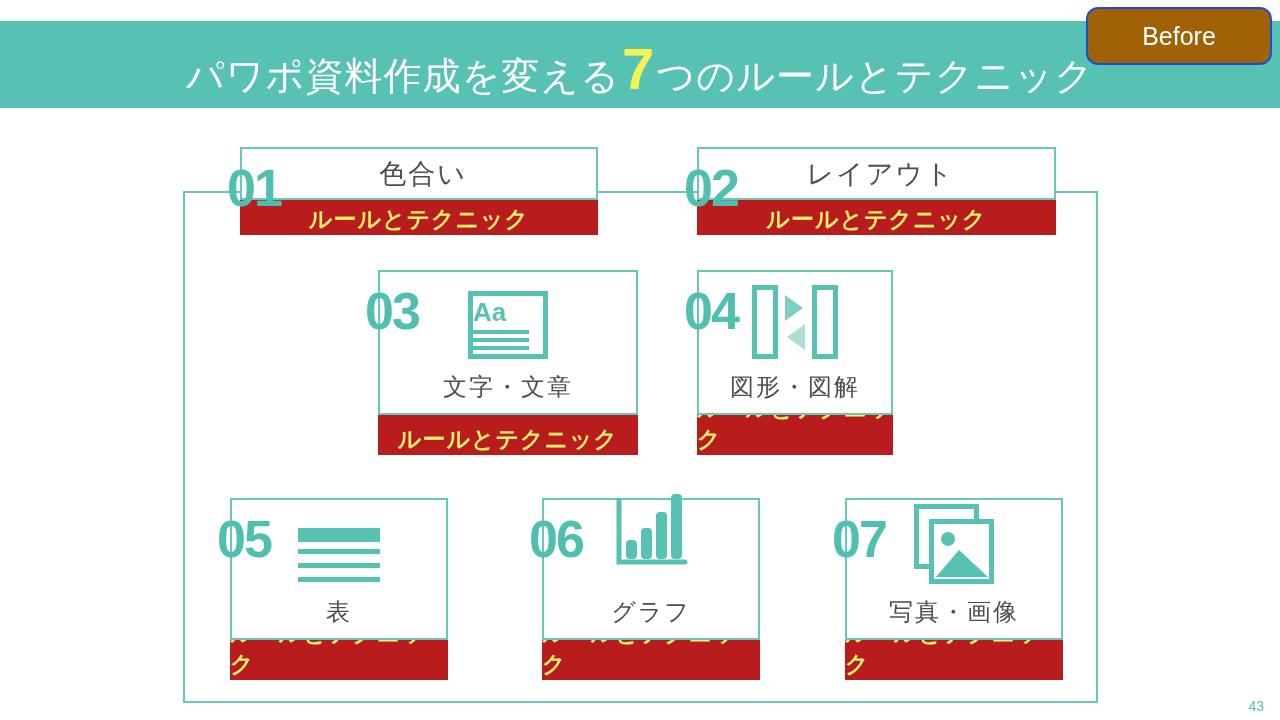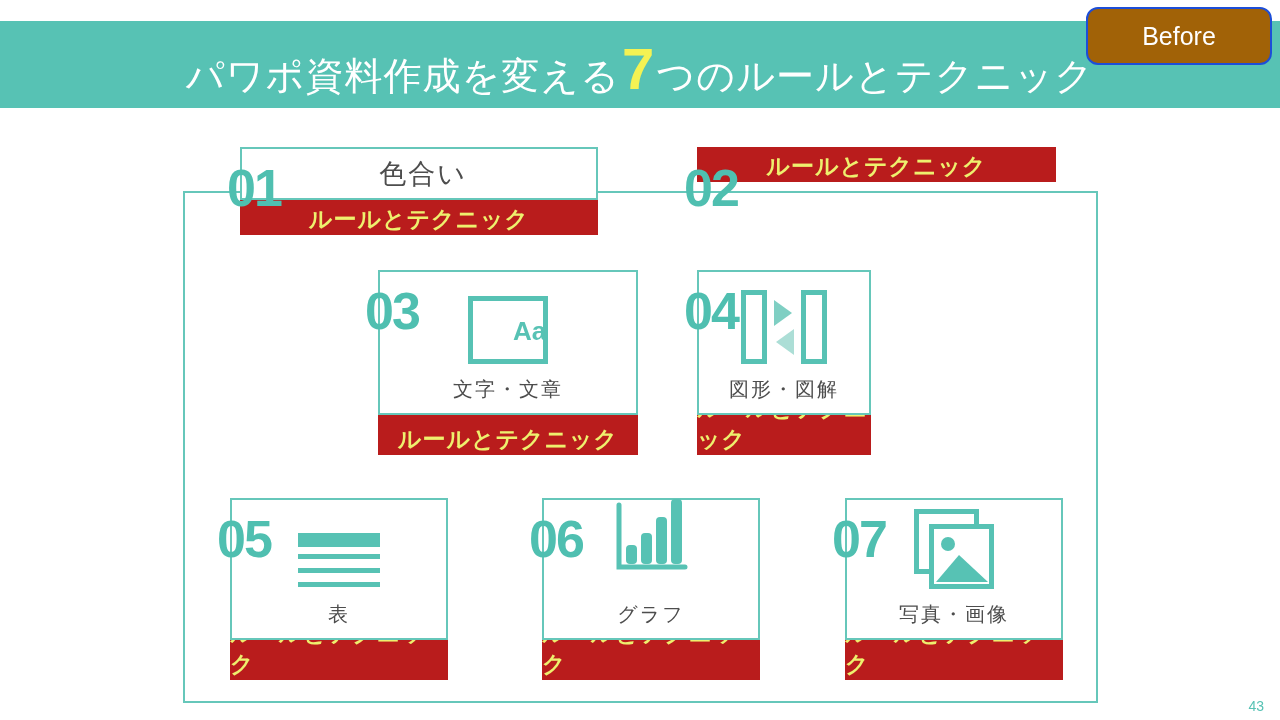--- a/index.html
+++ b/index.html
@@ -25,34 +25,34 @@
 
   
   .card{position:absolute;z-index:2;}
   .card .head{position:relative;background:#ffffff;border:2px solid #66C7BA;
               display:flex;flex-direction:column;align-items:center;}
   .card .banner{background:#b91c1c;display:flex;align-items:flex-end;justify-content:center;
                 color:#EEF06E;font-weight:800;font-size:23px;letter-spacing:1px;}
   .card .num{position:absolute;left:-13px;top:-19px;z-index:3;
              color:#4FBFB0;font-size:52px;font-weight:800;line-height:1;letter-spacing:-2px;margin-top:34px;}
   .ctitle{color:#4D4D4D;font-size:27px;letter-spacing:2px;margin-left:8px;}
-  .clabel{color:#4D4D4D;font-size:20px;letter-spacing:2px;}
+  .clabel{color:#4D4D4D;font-size:24px;letter-spacing:2px;}
 
   
   .card-w .head{height:53px;justify-content:center;}
   .card-w .banner{height:35px;}
 
   
   .card-i .head{justify-content:flex-end;padding-bottom:10px;}
   .card-i .banner{height:40px;}
   .card-i .iconwrap{margin-bottom:12px;display:flex;align-items:center;justify-content:center;}
 
   
   .icon-text{width:80px;height:68px;border:5px solid #57C2B4;
-             display:flex;flex-direction:row;align-items:center;justify-content:flex-start;padding-top:3px;padding-left:40px;}
+             display:flex;flex-direction:column;align-items:flex-start;justify-content:flex-start;padding-top:3px;}
   .icon-text .aa{color:#57C2B4;font-size:26px;font-weight:bold;line-height:1.05;}
   .icon-text .tline{width:56px;height:4px;background:#57C2B4;margin-top:4px;}
 </style>
 </head>
 <body>
 
 <div id="slide">
 
   <div class="band"></div>
   <div class="title">
@@ -71,20 +71,23 @@
     <div class="head">
       <span class="ctitle">色合い</span>
     </div>
     <div class="banner">
       <span>ルールとテクニック</span>
     </div>
   </div>
 
   <div class="card card-w" style="left:697px;top:147px;width:359px;">
     <div class="num">02</div>
+    <div class="head">
+      <span class="ctitle">レイアウト</span>
+    </div>
     <div class="banner">
       <span>ルールとテクニック</span>
     </div>
   </div>
 
   <div class="card card-i" style="left:378px;top:270px;width:260px;">
     <div class="num">03</div>
     <div class="head" style="height:145px;">
       <div class="iconwrap">
         <div class="icon-text">
@@ -94,21 +97,21 @@
           <div class="tline"></div>
         </div>
       </div>
       <span class="clabel">文字・文章</span>
     </div>
     <div class="banner">
       <span>ルールとテクニック</span>
     </div>
   </div>
 
-  <div class="card card-i" style="left:697px;top:270px;width:174px;">
+  <div class="card card-i" style="left:697px;top:270px;width:196px;">
     <div class="num">04</div>
     <div class="head" style="height:145px;align-items:center;">
       <div class="iconwrap">
         <svg width="86" height="74" viewBox="0 0 86 74">
           <rect x="2.5" y="2.5" width="21" height="69" fill="none" stroke="#57C2B4" stroke-width="5"></rect>
           <rect x="62.5" y="2.5" width="21" height="69" fill="none" stroke="#57C2B4" stroke-width="5"></rect>
           <polygon points="33,10 51,23 33,36" fill="#7FCFC3"></polygon>
           <polygon points="53,39 35,52 53,65" fill="#ACDED6"></polygon>
         </svg>
       </div>

